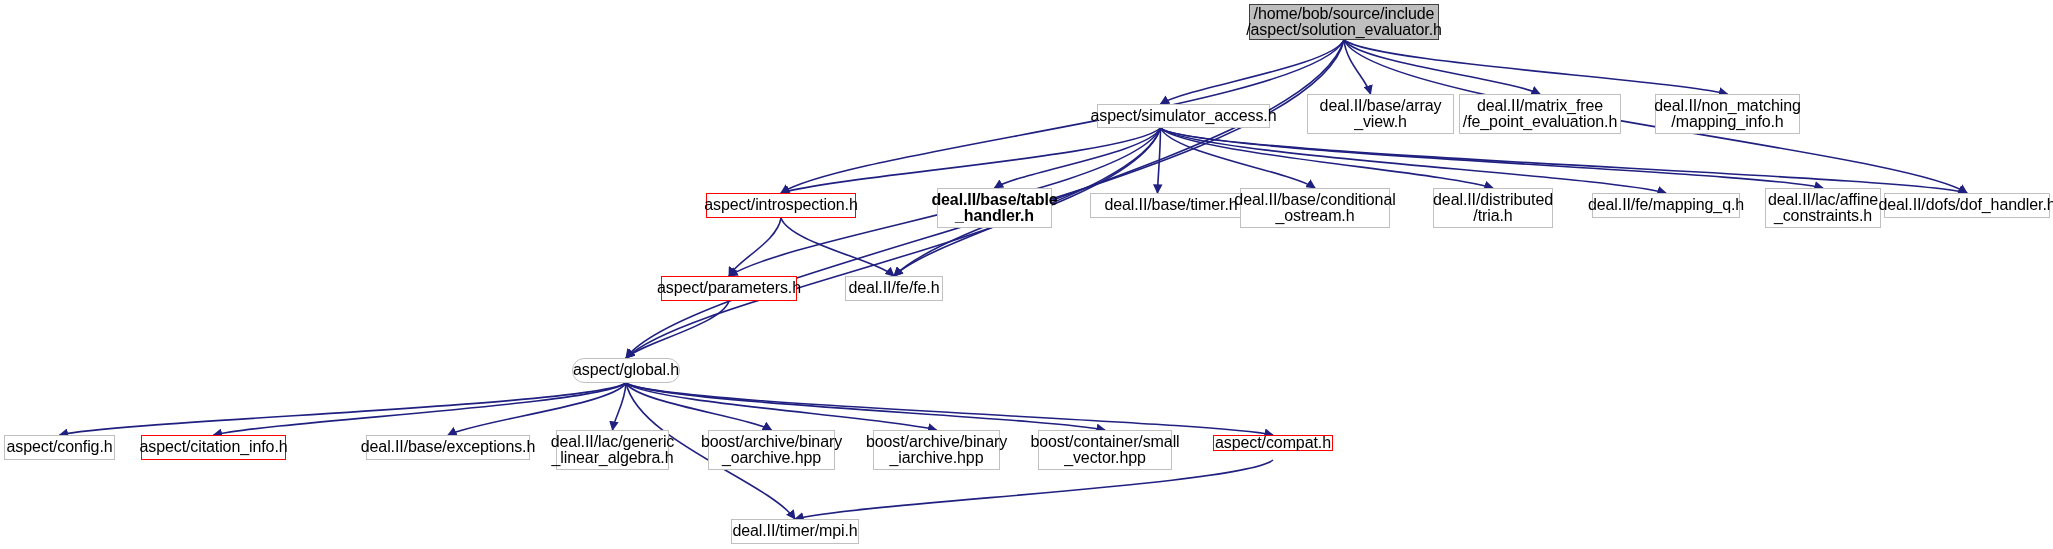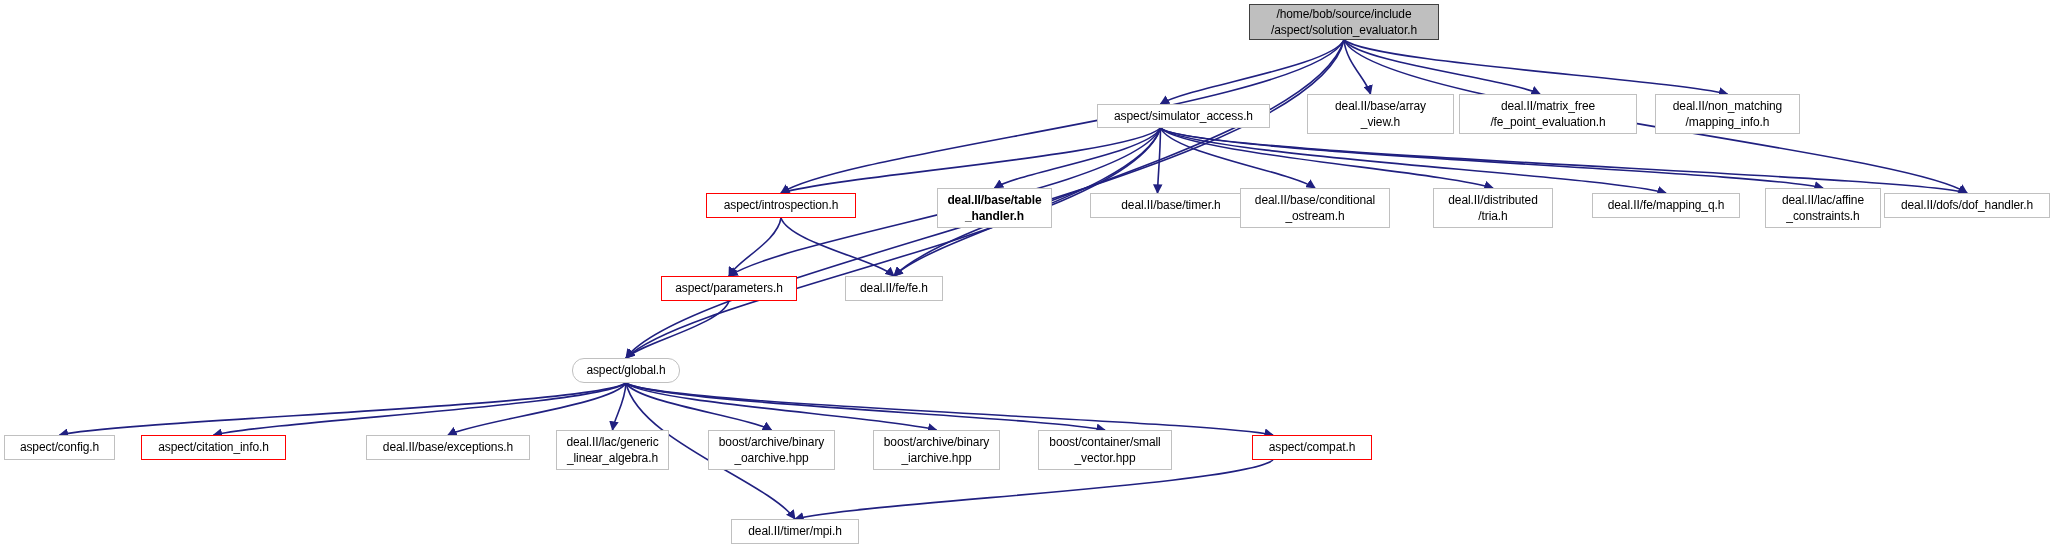--- a/index.html
+++ b/index.html
@@ -28,21 +28,21 @@
   .node {
     position: absolute;
     box-sizing: border-box;
     display: flex;
     align-items: center;
     justify-content: center;
     text-align: center;
     background: #ffffff;
     border: 1px solid #c0c0c0;
     color: #000000;
-    font-size: 12px;
+    font-size: 16px;
     line-height: 16.5px;
     letter-spacing: -0.1px;
     white-space: pre-line;
     z-index: 2;
   }
   .node.red {
     border: 1px solid #ff0000;
   }
   .node.root {
     background: #bfbfbf;
@@ -97,21 +97,21 @@
         <path d="M 626 383 C 638.675 440.12, 767.115 480.92, 795 519" marker-end="url(#arrow)" stroke="#202080"></path>
         <path d="M 1273 460 C 1243 484.78, 861 502.48, 795 519" marker-end="url(#arrow)" stroke="#202080"></path>
       </g>
   </svg>
   <div id="nodes">
       <div class="node root" style="left: 1249px; top: 4px; width: 190px; height: 36px;"><span class="label">/home/bob/source/include
 /aspect/solution_evaluator.h</span></div>
       <div class="node" style="left: 1074px; top: 104px; width: 173px; height: 24px; margin-left: 23px;"><span class="label">aspect/simulator_access.h</span></div>
       <div class="node" style="left: 1307px; top: 94px; width: 147px; height: 40px;"><span class="label">deal.II/base/array
 _view.h</span></div>
-      <div class="node" style="left: 1459px; top: 94px; width: 178px; height: 40px;"><span class="label">deal.II/matrix_free
+      <div class="node" style="left: 1459px; top: 94px; width: 162px; height: 40px;"><span class="label">deal.II/matrix_free
 /fe_point_evaluation.h</span></div>
       <div class="node" style="left: 1655px; top: 94px; width: 145px; height: 40px;"><span class="label">deal.II/non_matching
 /mapping_info.h</span></div>
       <div class="node red" style="left: 706px; top: 193px; width: 150px; height: 25px;"><span class="label">aspect/introspection.h</span></div>
       <div class="node" style="left: 937px; top: 188px; width: 115px; height: 40px; font-weight: bold;"><span class="label">deal.II/base/table
 _handler.h</span></div>
       <div class="node" style="left: 1090px; top: 193px; width: 162px; height: 25px;"><span class="label">deal.II/base/timer.h</span></div>
       <div class="node" style="left: 1240px; top: 188px; width: 150px; height: 40px;"><span class="label">deal.II/base/conditional
 _ostream.h</span></div>
       <div class="node" style="left: 1433px; top: 188px; width: 120px; height: 40px;"><span class="label">deal.II/distributed
@@ -127,16 +127,16 @@
       <div class="node red" style="left: 141px; top: 435px; width: 145px; height: 25px;"><span class="label">aspect/citation_info.h</span></div>
       <div class="node" style="left: 366px; top: 435px; width: 164px; height: 25px;"><span class="label">deal.II/base/exceptions.h</span></div>
       <div class="node" style="left: 556px; top: 430px; width: 113px; height: 40px;"><span class="label">deal.II/lac/generic
 _linear_algebra.h</span></div>
       <div class="node" style="left: 708px; top: 430px; width: 127px; height: 40px;"><span class="label">boost/archive/binary
 _oarchive.hpp</span></div>
       <div class="node" style="left: 873px; top: 430px; width: 127px; height: 40px;"><span class="label">boost/archive/binary
 _iarchive.hpp</span></div>
       <div class="node" style="left: 1038px; top: 430px; width: 134px; height: 40px;"><span class="label">boost/container/small
 _vector.hpp</span></div>
-      <div class="node red" style="left: 1252px; top: 435px; width: 120px; height: 25px; align-items: center;"><span class="label">aspect/compat.h</span></div>
+      <div class="node red" style="left: 1213px; top: 435px; width: 120px; height: 16px; align-items: center;"><span class="label">aspect/compat.h</span></div>
       <div class="node" style="left: 731px; top: 519px; width: 128px; height: 25px;"><span class="label">deal.II/timer/mpi.h</span></div>
     </div>
 </div>
 
 </body></html>

